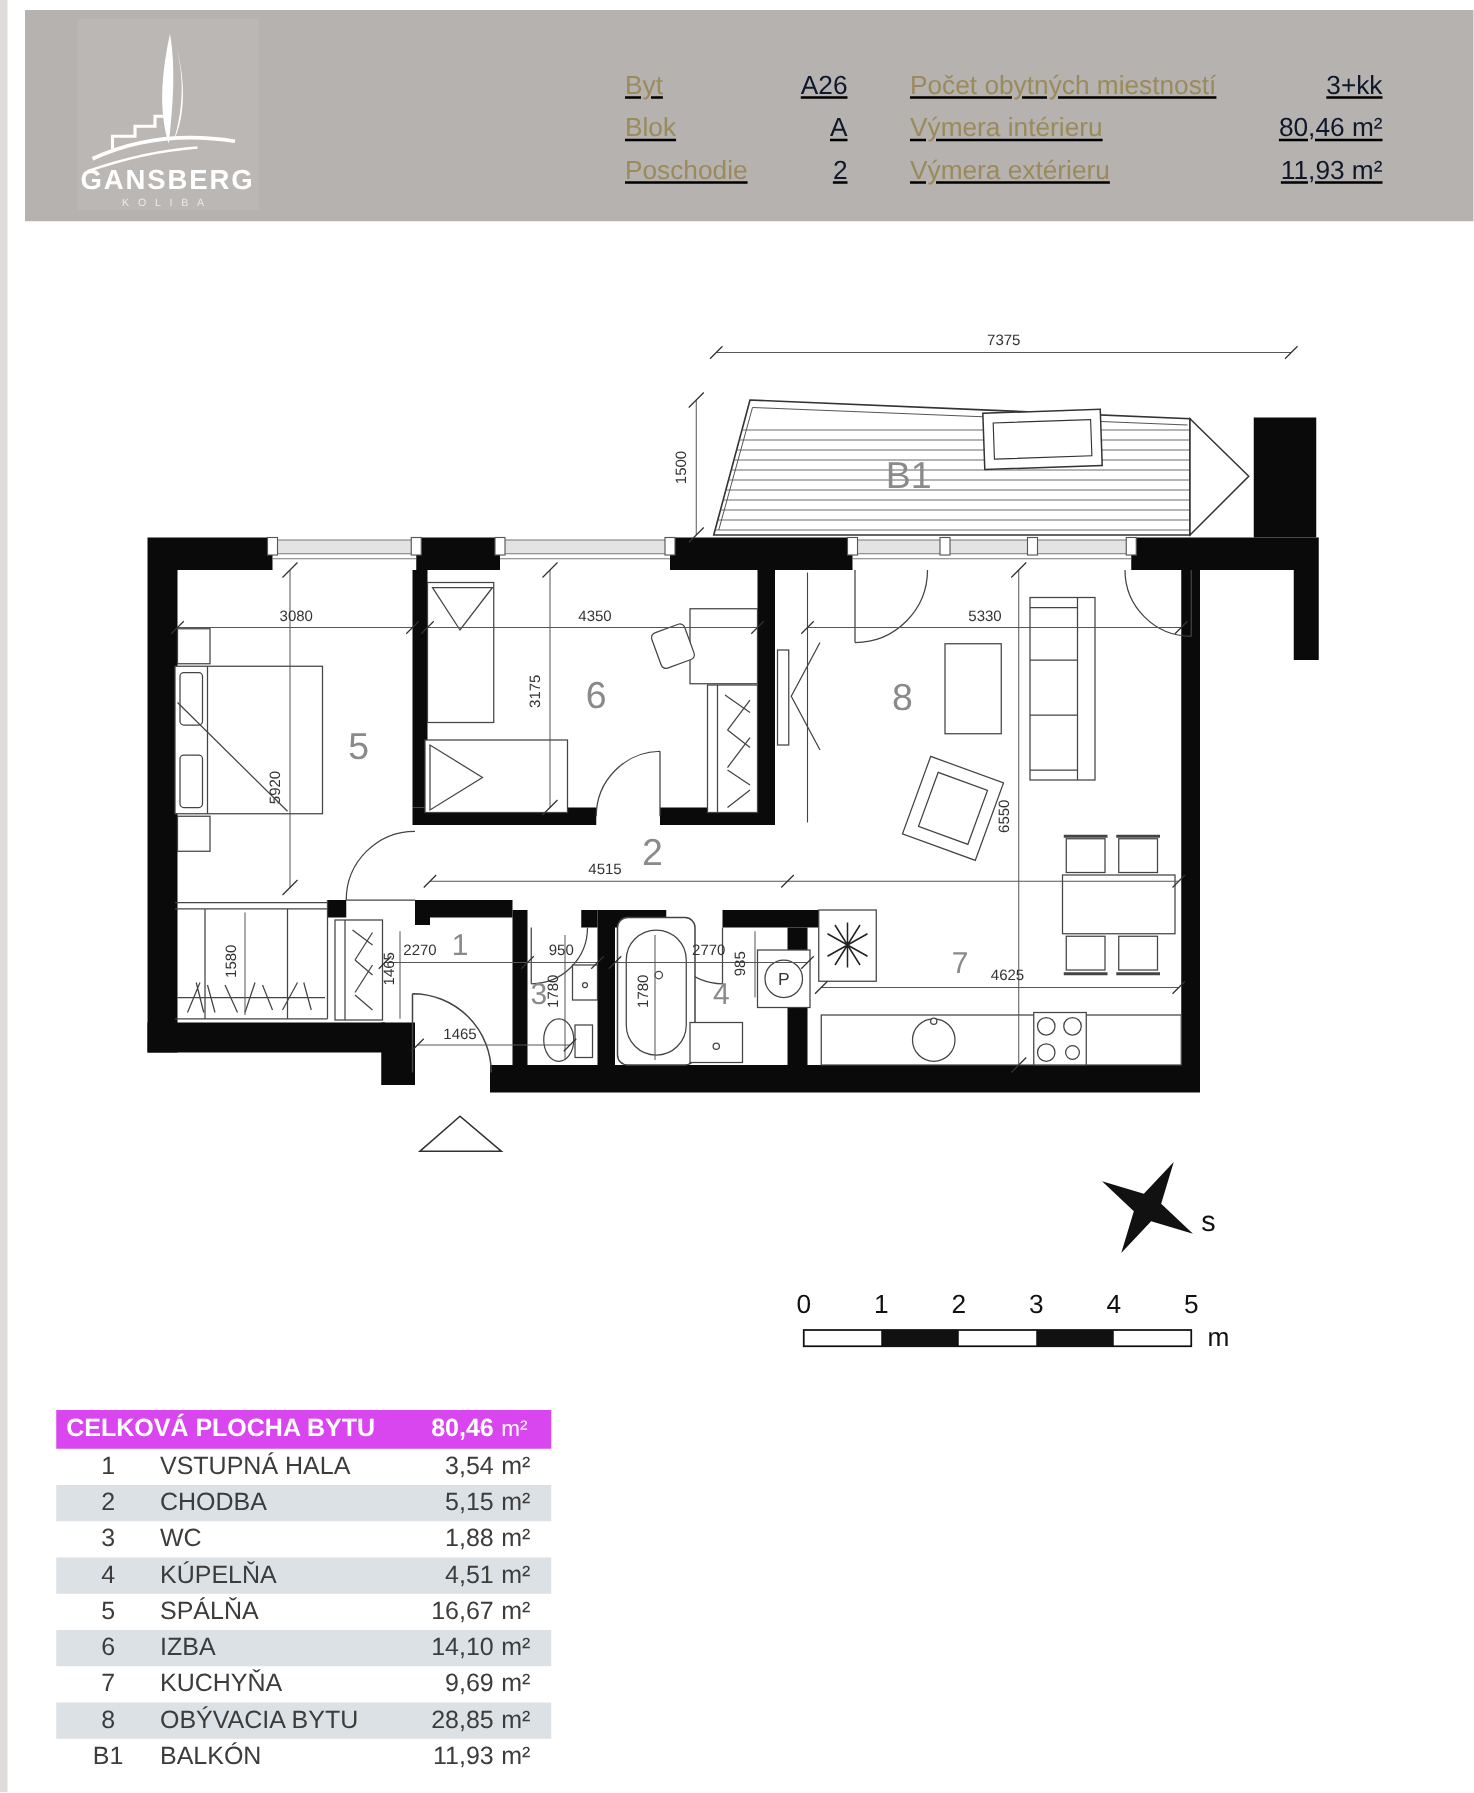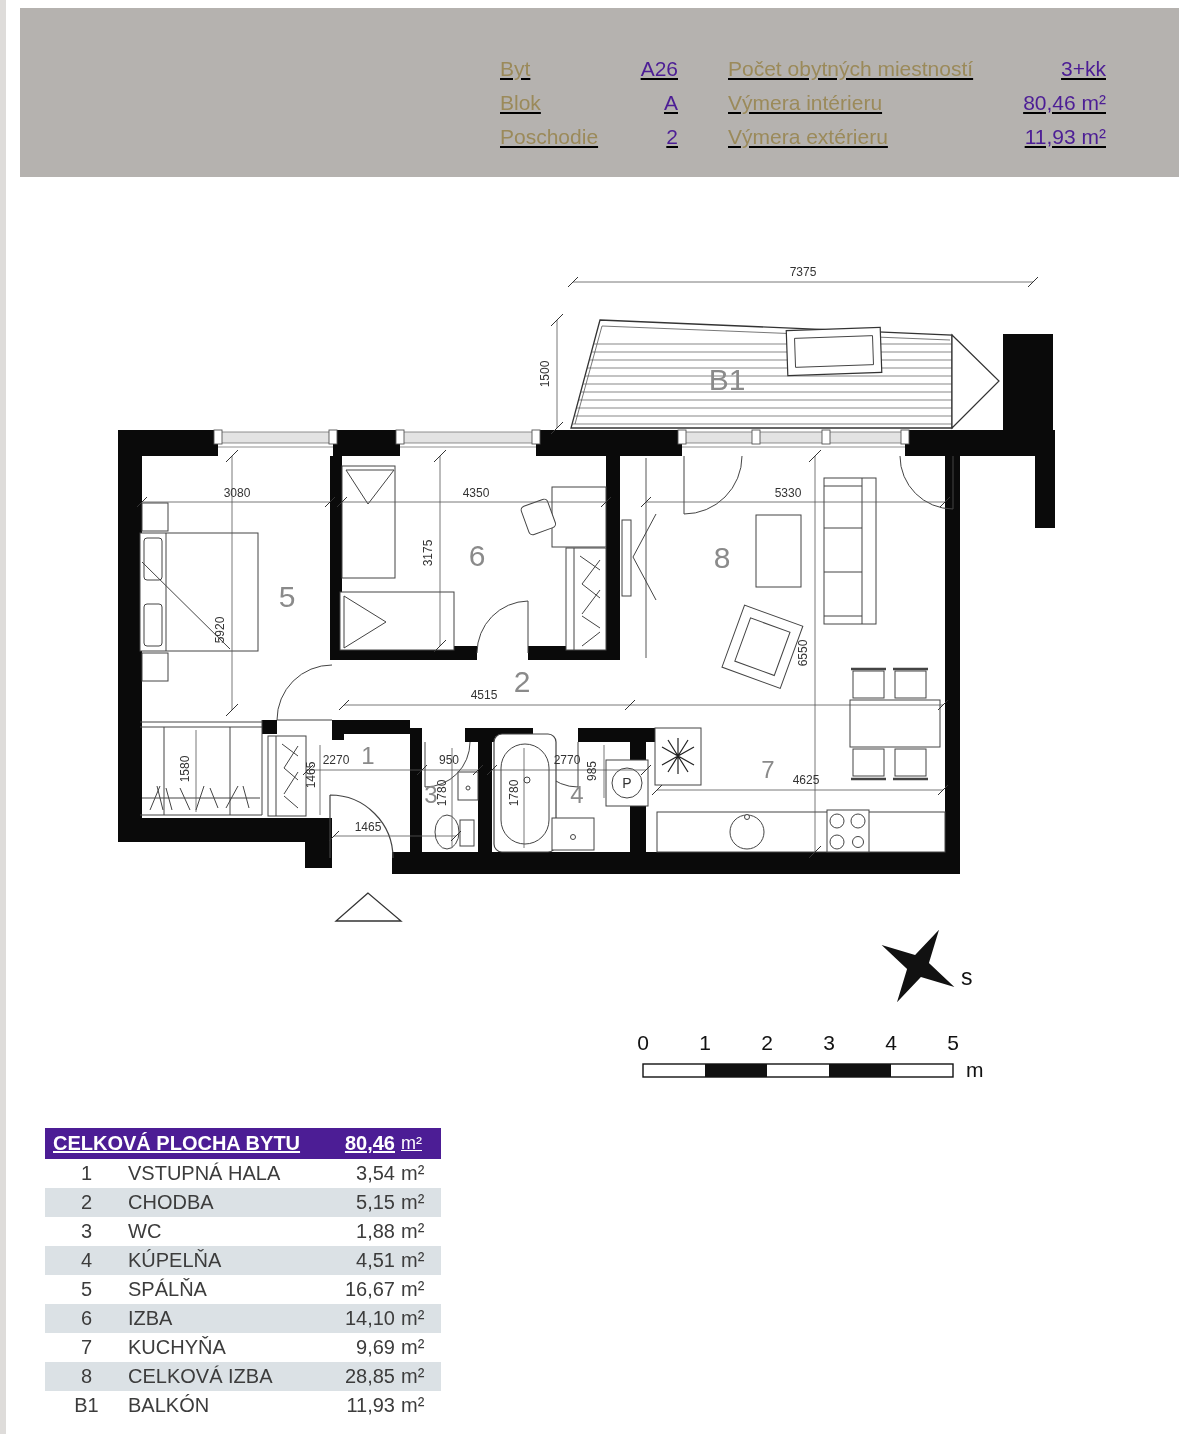--- a/index.html
+++ b/index.html
@@ -5,48 +5,59 @@
   html,body{margin:0;padding:0;background:#fff;}
   .page{position:relative;width:1179px;height:1434px;background:#fff;overflow:hidden;
         font-family:"Liberation Sans",sans-serif;}
   .edge-strip{position:absolute;left:0;top:0;width:6px;height:100%;background:#dedcda;}
   
   .header{position:absolute;left:20px;top:8px;width:1159px;height:169px;background:#b5b2af;}
   .logo-tile{position:absolute;left:42px;top:7px;width:145px;height:153px;background:#bab7b4;}
   .fields{position:absolute;top:44px;font-size:21px;line-height:34px;text-decoration:underline;}
   .fields .row{display:flex;justify-content:space-between;}
   .fields .lbl{color:#9b8a5a;}
-  .fields .val{color:#4c1d95;text-align:right;}
+  .fields .val{color:#0f172a;text-align:right;}
   .f-left{left:480px;width:178px;}
   .f-right{left:708px;width:378px;}
   
   .plan{position:absolute;left:0;top:228px;width:1179px;height:885px;}
   svg text{font-family:"Liberation Sans",sans-serif;}
   .dimtxt{font-size:12px;fill:#333;}
   .roomnum{fill:#8a8a8a;}
   
   .area-table{position:absolute;left:45px;top:1128px;width:396px;font-size:20px;color:#3c3c3c;}
-  .t-head{display:flex;align-items:center;height:31px;background:#4c1d95;color:#fff;font-weight:bold;text-decoration:underline;}
+  .t-head{display:flex;align-items:center;height:31px;background:#d946ef;color:#fff;font-weight:bold;}
   .t-head .h-lbl{padding-left:8px;flex:1;}
   .t-head .h-val{width:70px;text-align:right;}
   .t-head .h-unit{width:40px;padding-left:6px;font-weight:normal;font-size:18px;}
   .rows .trow{display:flex;align-items:center;height:29px;}
   .rows .trow:nth-child(even){background:#dbe1e5;}
   .c-num{width:83px;text-align:center;}
   .c-name{flex:1;text-align:left;}
   .c-val{width:70px;text-align:right;}
   .c-unit{width:40px;padding-left:6px;}
 </style>
 </head>
 <body>
 
 <div class="page">
   <div class="edge-strip"></div>
 
   <div class="header">
+    <div class="logo-tile">
+      <svg width="145" height="153" viewBox="0 0 145 153">
+        <path d="M74,12 C68,40 64,72 73,100 C76,72 79,40 74,12 Z" fill="#fff"></path>
+        <path d="M79,22 C86,48 87,76 77,98 C84,74 86,50 79,22 Z" fill="#fff"></path>
+        <path d="M12,112 Q 64,88 126,98" stroke="#fff" stroke-width="3" fill="none"></path>
+        <path d="M8,122 Q 54,106 96,103" stroke="#fff" stroke-width="2" fill="none"></path>
+        <path d="M28,104 L28,94 L46,94 L46,86 L62,86 L62,78 L74,78" stroke="#fff" stroke-width="2.5" fill="none"></path>
+        <text x="72" y="136" text-anchor="middle" font-size="22" font-weight="bold" letter-spacing="1.5" fill="#fff">GANSBERG</text>
+        <text x="72" y="150" text-anchor="middle" font-size="8.5" letter-spacing="7" fill="#eceae8">KOLIBA</text>
+      </svg>
+    </div>
     <div class="fields f-left">
       <div class="row">
         <span class="lbl">Byt</span>
         <span class="val">A26</span>
       </div>
       <div class="row">
         <span class="lbl">Blok</span>
         <span class="val">A</span>
       </div>
       <div class="row">
@@ -339,21 +350,21 @@
         <span class="c-unit">m²</span>
       </div>
       <div class="trow">
         <span class="c-num">7</span>
         <span class="c-name">KUCHYŇA</span>
         <span class="c-val">9,69</span>
         <span class="c-unit">m²</span>
       </div>
       <div class="trow">
         <span class="c-num">8</span>
-        <span class="c-name">CELKOVÁ IZBA</span>
+        <span class="c-name">OBÝVACIA BYTU</span>
         <span class="c-val">28,85</span>
         <span class="c-unit">m²</span>
       </div>
       <div class="trow">
         <span class="c-num">B1</span>
         <span class="c-name">BALKÓN</span>
         <span class="c-val">11,93</span>
         <span class="c-unit">m²</span>
       </div>
     </div>

